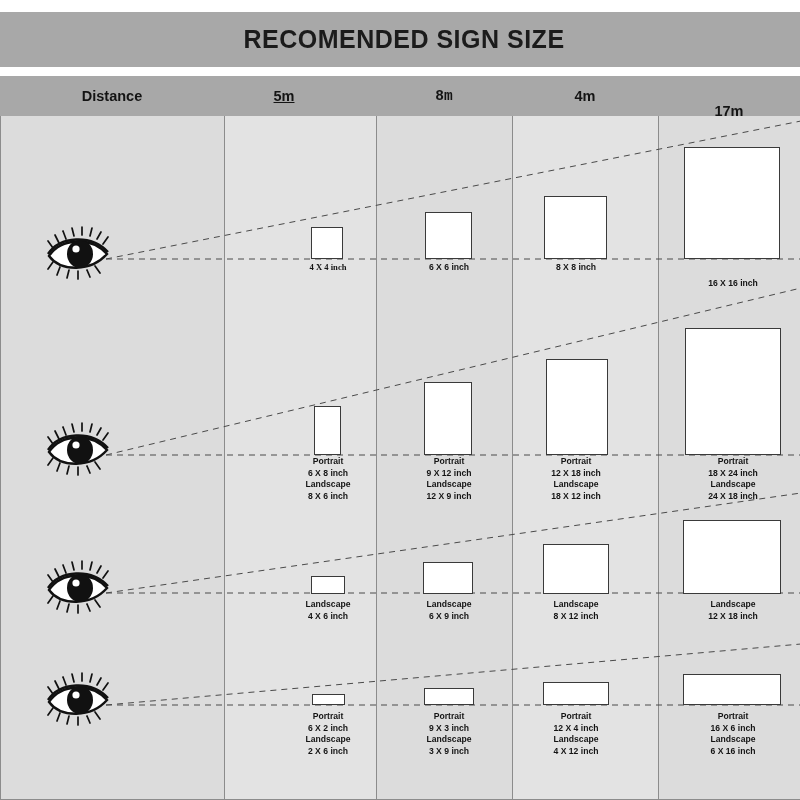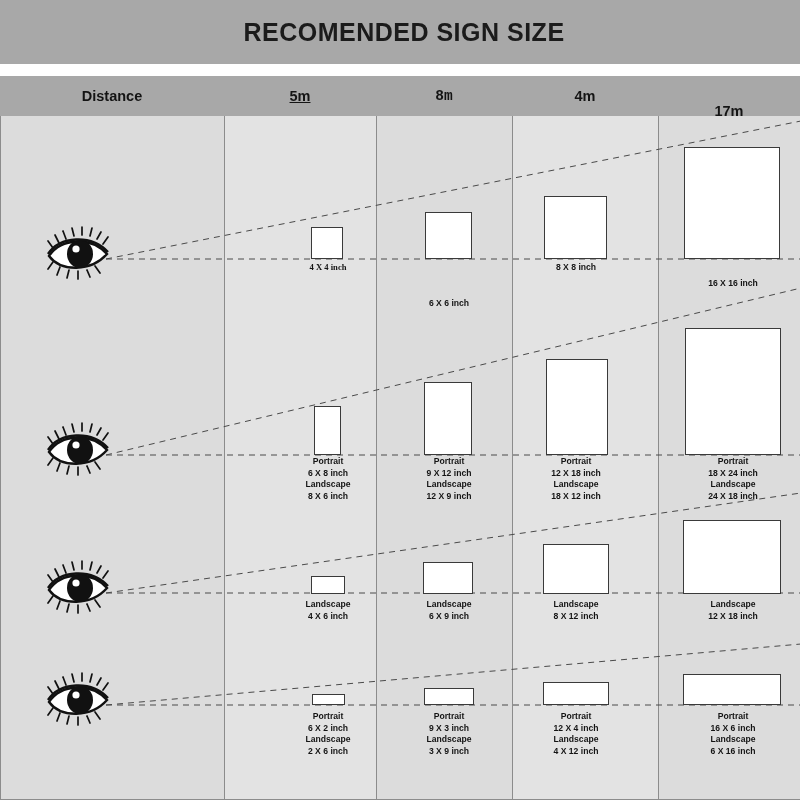--- a/index.html
+++ b/index.html
@@ -15,23 +15,23 @@
     width: 800px;
     height: 800px;
     background: #ffffff;
     overflow: hidden;
     box-sizing: border-box;
   }
   
   .title-bar {
     position: absolute;
     left: 0;
-    top: 0;
-    width: 800px;
-    height: 64px;
+    top: 12px;
+    width: 800px;
+    height: 55px;
     background: #a8a8a8;
     display: flex;
     align-items: center;
     justify-content: center;
     box-sizing: border-box;
     padding-left: 8px;
   }
   .title-text {
     font-size: 25px;
     font-weight: bold;
@@ -125,21 +125,21 @@
 <body>
 
 <div id="chart">
 
   <div class="title-bar">
     <div class="title-text">RECOMENDED SIGN SIZE</div>
   </div>
 
   <div class="header-row">
     <div class="header-cell" style="left:0px; width:224px;">Distance</div>
-    <div class="header-cell" style="left:224px; width:152px;text-decoration:underline;">5m</div>
+    <div class="header-cell" style="left:208px; width:152px;text-decoration:underline;">5m</div>
     <div class="header-cell" style="left:376px; width:136px;font-family:Liberation Mono, monospace;">8m</div>
     <div class="header-cell" style="left:512px; width:146px;">4m</div>
     <div class="header-cell" style="left:658px; width:142px;margin-top:15px;">17m</div>
   </div>
 
   <div class="body-area">
 
     <div class="col-band shaded" style="left:0px; width:223px;"></div>
     <div class="col-band" style="left:223px; width:152px;"></div>
     <div class="col-band shaded" style="left:375px; width:136px;"></div>
@@ -273,21 +273,21 @@
               <path d="M50 42 L55 49"></path>
           </g>
         </g>
       </svg>
     </div>
 
     <div class="sign" style="left:310px; top:111px; width:32px; height:32px;"></div>
     <div class="caption" style="left:283px; top:146px; width:88px;font-family:Liberation Serif, serif;">4 X 4 inch</div>
 
     <div class="sign" style="left:424px; top:96px; width:47px; height:47px;"></div>
-    <div class="caption" style="left:403px; top:146px; width:90px;margin-top:36px;">6 X 6 inch</div>
+    <div class="caption" style="left:403px; top:146px; width:90px;">6 X 6 inch</div>
 
     <div class="sign" style="left:543px; top:80px; width:63px; height:63px;"></div>
     <div class="caption" style="left:530px; top:146px; width:90px;">8 X 8 inch</div>
 
     <div class="sign" style="left:683px; top:31px; width:96px; height:112px;"></div>
     <div class="caption" style="left:686px; top:162px; width:92px;">16 X 16 inch</div>
 
     <div class="sign" style="left:313px; top:290px; width:27px; height:49px;"></div>
     <div class="caption" style="left:283px; top:340px; width:88px;">Portrait
 6 X 8 inch

